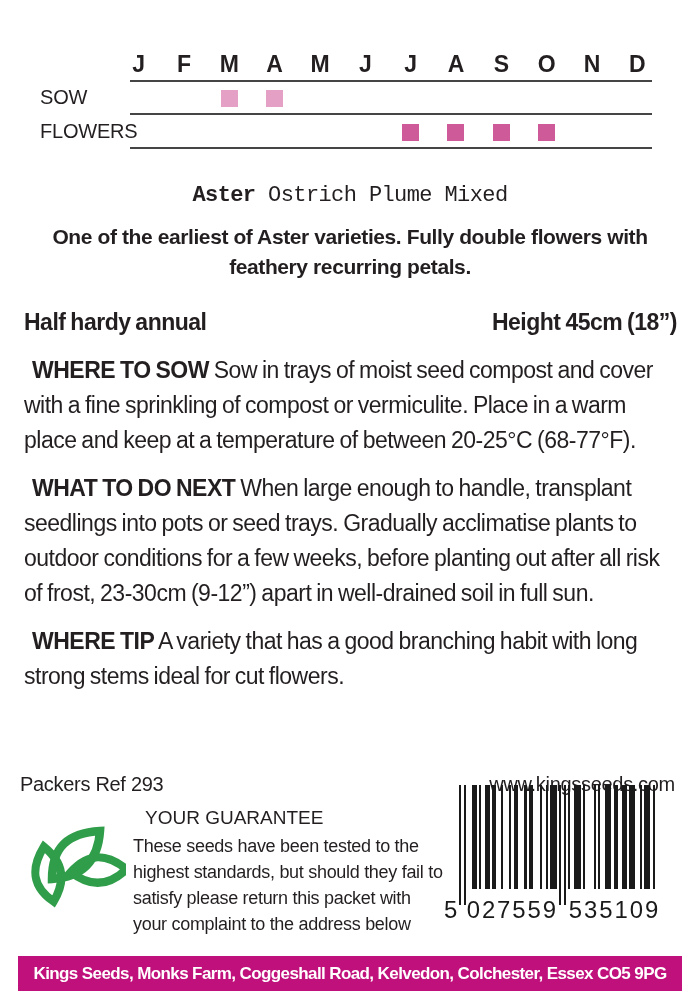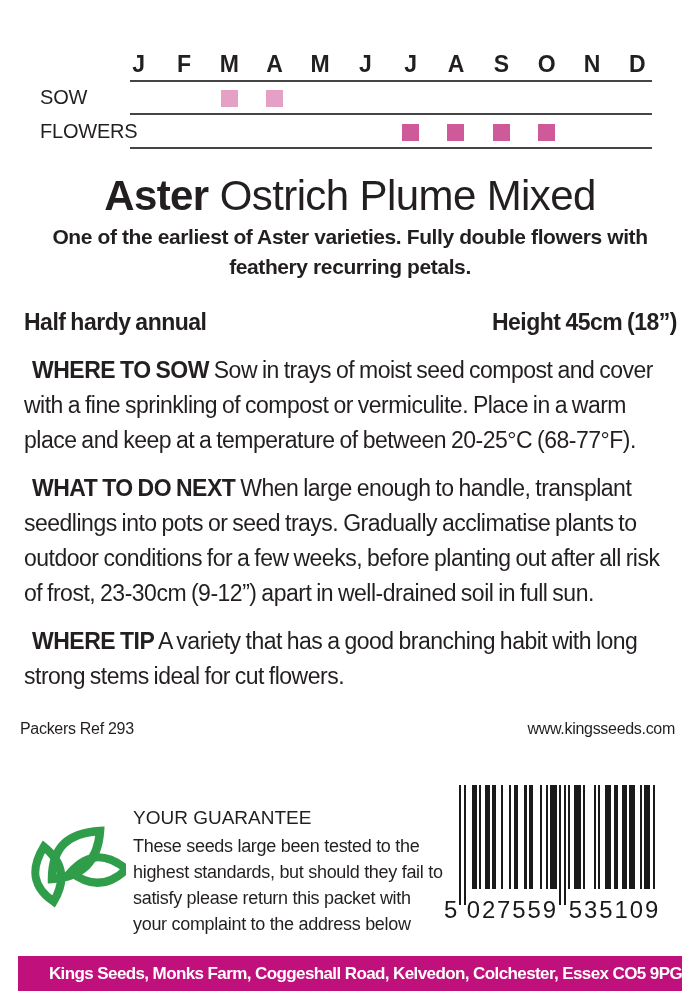--- a/index.html
+++ b/index.html
@@ -21,45 +21,45 @@
   .sq-row{
     position:absolute;left:116px;width:544px;height:29px;
     display:grid;grid-template-columns:repeat(12,1fr);
   }
   .sq-row.sow{top:84px;} .sq-row.flowers{top:118px;}
   .scell{display:flex;align-items:center;justify-content:center;}
   .sq{display:block;width:17px;height:17px;background:transparent;}
   
   .title{
     position:absolute;top:176px;left:0;width:100%;text-align:center;
-    font-size:42px;line-height:40px;letter-spacing:-0.6px;font-weight:400;
+    font-size:22px;line-height:40px;letter-spacing:-0.6px;font-weight:400;font-family:Liberation Mono, monospace;
   }
   .title b{font-weight:700;}
   .subtitle{
     position:absolute;top:222px;left:40px;right:40px;text-align:center;
     font-weight:700;font-size:21px;line-height:30px;letter-spacing:-0.4px;
   }
   
   .content{
     position:absolute;top:305px;left:24px;width:653px;
     font-size:23px;line-height:35px;letter-spacing:-0.5px;word-spacing:-1px;
   }
   .info-row{display:flex;justify-content:space-between;font-weight:700;gap:19px;}
   .content p{margin:13px 0 0 0;}
   .content strong{font-weight:700;margin-left:8px;}
   
   .ref-row{
-    position:absolute;top:720px;left:20px;right:25px;
-    display:flex;justify-content:space-between;font-size:16px;letter-spacing:-0.3px;
+    position:absolute;top:773px;left:20px;right:25px;
+    display:flex;justify-content:space-between;font-size:20px;letter-spacing:-0.3px;
   }
   .guarantee{
     position:absolute;left:133px;top:805px;width:312px;
     font-size:18px;line-height:26px;letter-spacing:-0.3px;
   }
-  .guarantee h4{margin:0 0 2px 0;font-size:19px;font-weight:400;letter-spacing:0;}
+  .guarantee h4{margin:0 0 2px 12px;font-size:19px;font-weight:400;letter-spacing:0;}
   .guarantee p{margin:0;}
   .leaf-svg{position:absolute;left:22px;top:822px;}
   .leaf-svg path{fill:none;stroke:var(--leaf,#2f9d49);}
   .barcode-svg{position:absolute;left:444px;top:785px;}
   .address-bar{
     position:absolute;left:18px;top:956px;width:664px;height:35px;background:#c0107c;
     display:flex;align-items:center;justify-content:center;
     color:#fff;font-weight:700;font-size:17px;letter-spacing:-0.6px;white-space:nowrap;
   }
 </style>
@@ -185,21 +185,21 @@
   </div>
 
   <svg class="leaf-svg" width="104" height="86" viewBox="0 0 104 86" aria-hidden="true">
     <path d="M1,49 C1,17 17,3 49,1 C47,31 31,47 1,49 Z" transform="translate(8,26) rotate(-55,25,25) scale(0.82)" stroke-width="10"></path>
     <path d="M1,49 C1,17 17,3 49,1 C47,31 31,47 1,49 Z" transform="translate(29,8)" stroke-width="8.5"></path>
     <path d="M1,49 C1,17 17,3 49,1 C47,31 31,47 1,49 Z" transform="translate(52,30) rotate(42,25,25) scale(0.82)" stroke-width="10"></path>
   </svg>
 
   <div class="guarantee">
     <h4>YOUR GUARANTEE</h4>
-    <p>These seeds large been tested to the highest standards, but should they fail to satisfy please return this packet with your complaint to the address below</p>
+    <p>These seeds have been tested to the highest standards, but should they fail to satisfy please return this packet with your complaint to the address below</p>
   </div>
 
   <svg class="barcode-svg" width="226" height="137" viewBox="0 0 104 63" preserveAspectRatio="none" shape-rendering="crispEdges">
       <g fill="#1a1a1a">
         <rect x="7" y="0" width="1" height="55"></rect>
         <rect x="9" y="0" width="1" height="55"></rect>
         <rect x="13" y="0" width="1" height="48"></rect>
         <rect x="14" y="0" width="1" height="48"></rect>
         <rect x="16" y="0" width="1" height="48"></rect>
         <rect x="19" y="0" width="1" height="48"></rect>
@@ -253,17 +253,17 @@
         <text x="48.5" y="61" text-anchor="middle">9</text>
         <text x="60.5" y="61" text-anchor="middle">5</text>
         <text x="67.5" y="61" text-anchor="middle">3</text>
         <text x="74.5" y="61" text-anchor="middle">5</text>
         <text x="81.5" y="61" text-anchor="middle">1</text>
         <text x="88.5" y="61" text-anchor="middle">0</text>
         <text x="95.5" y="61" text-anchor="middle">9</text>
       </g>
     </svg>
 
-  <div class="address-bar" style="background: rgb(192, 16, 124); justify-content: flex-end;">
+  <div class="address-bar" style="background: rgb(192, 16, 124);">
     <span>Kings Seeds, Monks Farm, Coggeshall Road, Kelvedon, Colchester, Essex CO5 9PG</span>
   </div>
 
 </div>
 
 </body></html>

